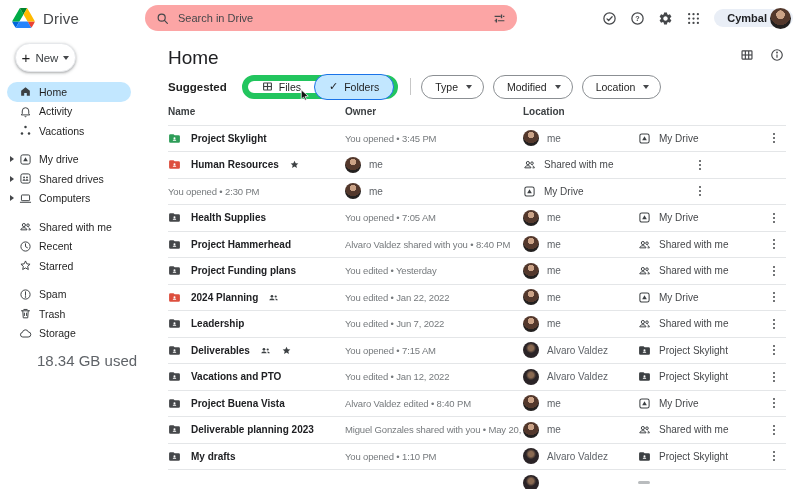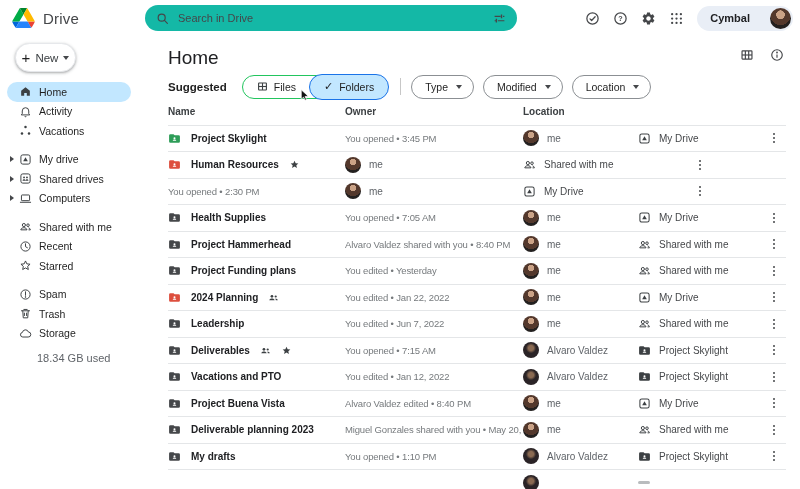--- a/index.html
+++ b/index.html
@@ -7,31 +7,31 @@
     font-family:"Liberation Sans", sans-serif; color:#1f1f1f; }
   body { position:relative; }
 
   
   .topbar { position:absolute; top:0; left:0; right:0; height:36px; background:#fff; }
   .logo-area { position:absolute; left:12px; top:0; height:36px; display:flex; align-items:center; gap:8px; }
   .logo-area svg { width:23px; height:20px; }
   .app-name { font-size:15px; color:#45474a; letter-spacing:.2px; }
 
   .searchbar { position:absolute; left:145px; top:5px; width:372px; height:26px;
-    background:#14b8a6; border-radius:13px; display:flex; align-items:center; padding:0 11px; gap:9px; }
+    background:#fca5a5; border-radius:13px; display:flex; align-items:center; padding:0 11px; gap:9px; }
   .searchbar .sicon { width:13px; height:13px; color:#45474a; flex:0 0 auto; display:flex; }
   .searchbar input { flex:1; border:none; outline:none; background:transparent; font-size:11px;
     color:#3c4043; font-family:"Liberation Sans",sans-serif; }
   .searchbar input::placeholder { color:#45474a; opacity:1; }
 
   .topbar-right { position:absolute; right:7px; top:0; height:36px; display:flex; align-items:center; gap:13px; }
   .tb-icon { width:15px; height:15px; color:#45474a; display:flex; cursor:pointer; }
   .tb-icon svg { width:100%; height:100%; }
-  .account-pill { height:25px; background:#e9eef6; border-radius:13px; display:flex; align-items:center;
-    gap:20px; padding:2px 2px 2px 13px; cursor:pointer; }
+  .account-pill { height:18px; background:#e9eef6; border-radius:13px; display:flex; align-items:center;
+    gap:3px; padding:2px 2px 2px 13px; cursor:pointer; }
   .account-name { font-size:11px; font-weight:bold; color:#202124; }
   .avatar { border-radius:50%; flex:0 0 auto;
     background:radial-gradient(circle at 50% 32%, #caa286 0 24%, #53382c 25% 58%, #23201f 59% 100%); }
   .avatar.me { width:16px; height:16px; }
   .avatar.big { width:21px; height:21px; }
   .avatar.alvaro { background:radial-gradient(circle at 50% 38%, #8a6a52 0 20%, #2a2326 40% 100%); }
 
   
   .sidebar { position:absolute; left:0; top:36px; width:145px; bottom:0; background:#fff; }
   .new-btn { margin:7px 0 0 15px; width:61px; height:29px; background:#fff; border:1px solid #e6e8eb;
@@ -45,31 +45,31 @@
   .nav-group { margin-bottom:9px; }
   .nav-item { height:19.5px; display:flex; align-items:center; margin:0 14px 0 7px; border-radius:10px;
     padding-left:3px; cursor:pointer; }
   .nav-item.active { background:#c2e7ff; }
   .nav-exp { width:9px; display:flex; align-items:center; justify-content:flex-start; }
   .nav-exp .tri { width:0; height:0; border-top:3.2px solid transparent; border-bottom:3.2px solid transparent;
     border-left:4px solid #45474a; }
   .nav-ico { width:13px; height:13px; color:#3c4043; display:flex; margin-right:7px; flex:0 0 auto; }
   .nav-ico svg { width:100%; height:100%; }
   .nav-label { font-size:10.5px; color:#1f1f1f; white-space:nowrap; }
-  .storage-usage { margin:3px 0 0 37px; font-size:11px; color:#5f6368; }
+  .storage-usage { margin:3px 0 0 37px; font-size:15px; color:#5f6368; }
 
   
   .main { position:absolute; left:145px; top:36px; right:0; bottom:0; background:#fff; }
   .page-title { margin:11px 0 0 23px; font-size:19px; font-weight:400; color:#202124; }
   .view-tools { position:absolute; top:12px; right:16px; display:flex; gap:16px; }
   .view-tools .tb-icon { width:14px; height:14px; }
 
   .chips-row { margin:5px 0 0 23px; height:25px; display:flex; align-items:center; }
   .suggested-label { font-size:11.5px; font-weight:bold; color:#1f1f1f; margin-right:15px; }
-  .seg { display:flex; align-items:center; height:24px; border:1px solid #22c55e; border-radius:13px; }
+  .seg { display:flex; align-items:center; height:24px; border:6px solid #22c55e; border-radius:13px; }
   .seg-files { display:flex; align-items:center; gap:6px; padding:0 13px 0 14px; height:100%; cursor:pointer; }
   .seg-files .seg-ico { width:11px; height:11px; color:#3c4043; display:flex; }
   .seg-folders { display:flex; align-items:center; gap:6px; padding:0 14px; height:26px; margin:-2px -2px -2px 0;
     background:#c2e7ff; border:1.5px solid #1a73e8; border-radius:14px; cursor:pointer; }
   .seg-check { font-size:11px; color:#202124; }
   .seg label, .seg-label { font-size:10.5px; color:#1f1f1f; cursor:pointer; }
   .chips-divider { width:1px; height:17px; background:#c7c7c7; margin:0 10px 0 12px; }
   .chip { display:flex; align-items:center; gap:8px; height:24px; border:1px solid #8b8f93; border-radius:13px;
     padding:0 11px 0 13px; margin-right:9px; cursor:pointer; background:#fff; }
   .chip-label { font-size:10.5px; color:#1f1f1f; }

